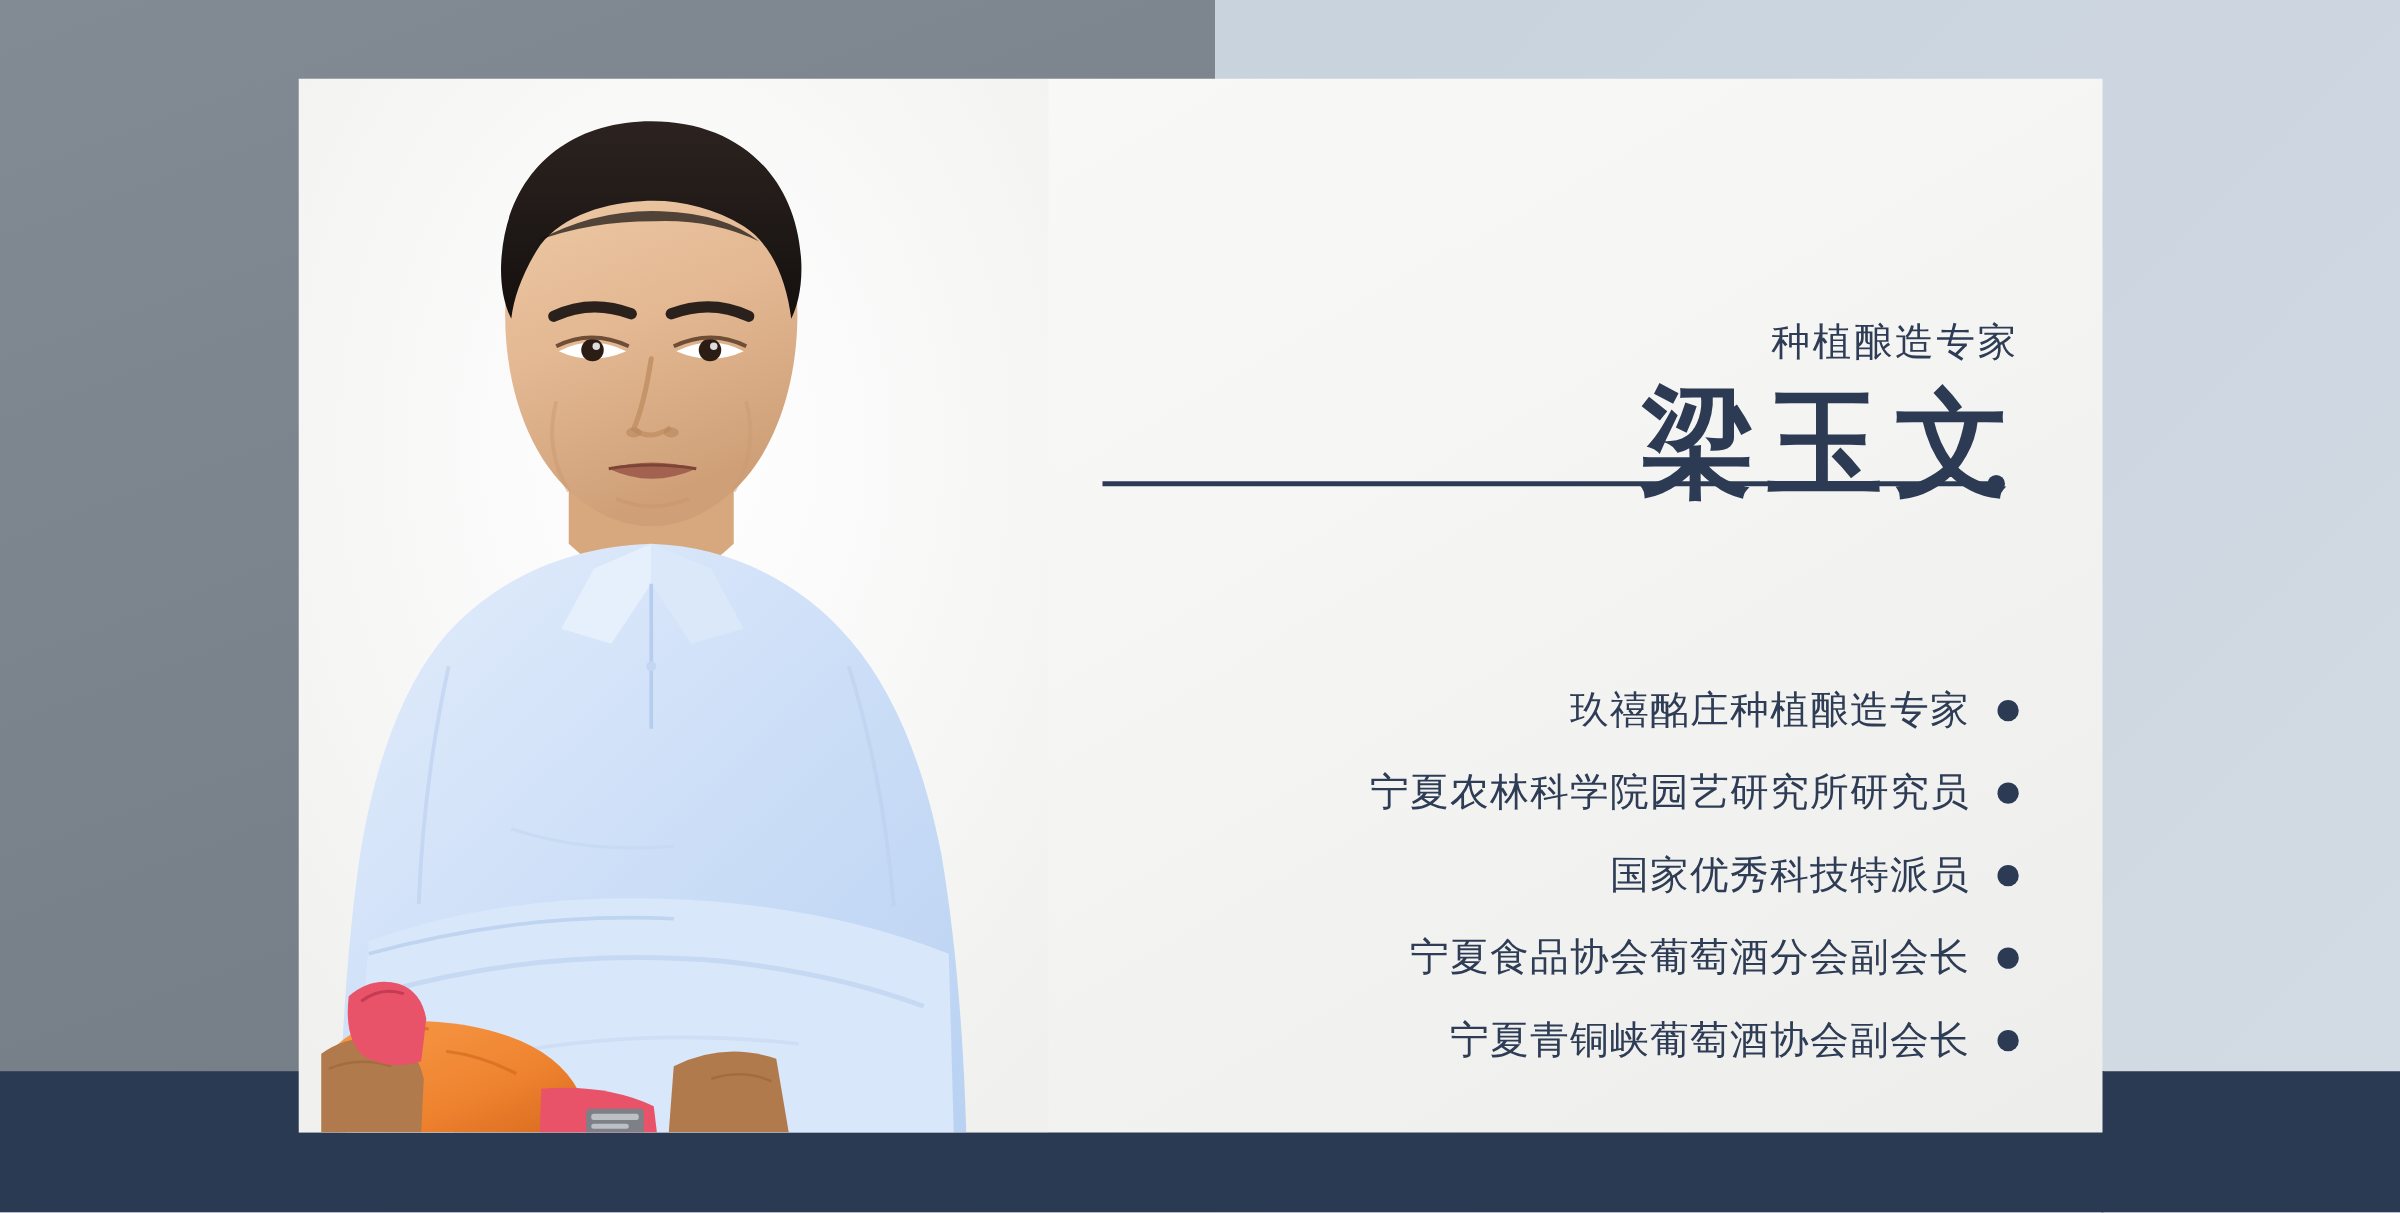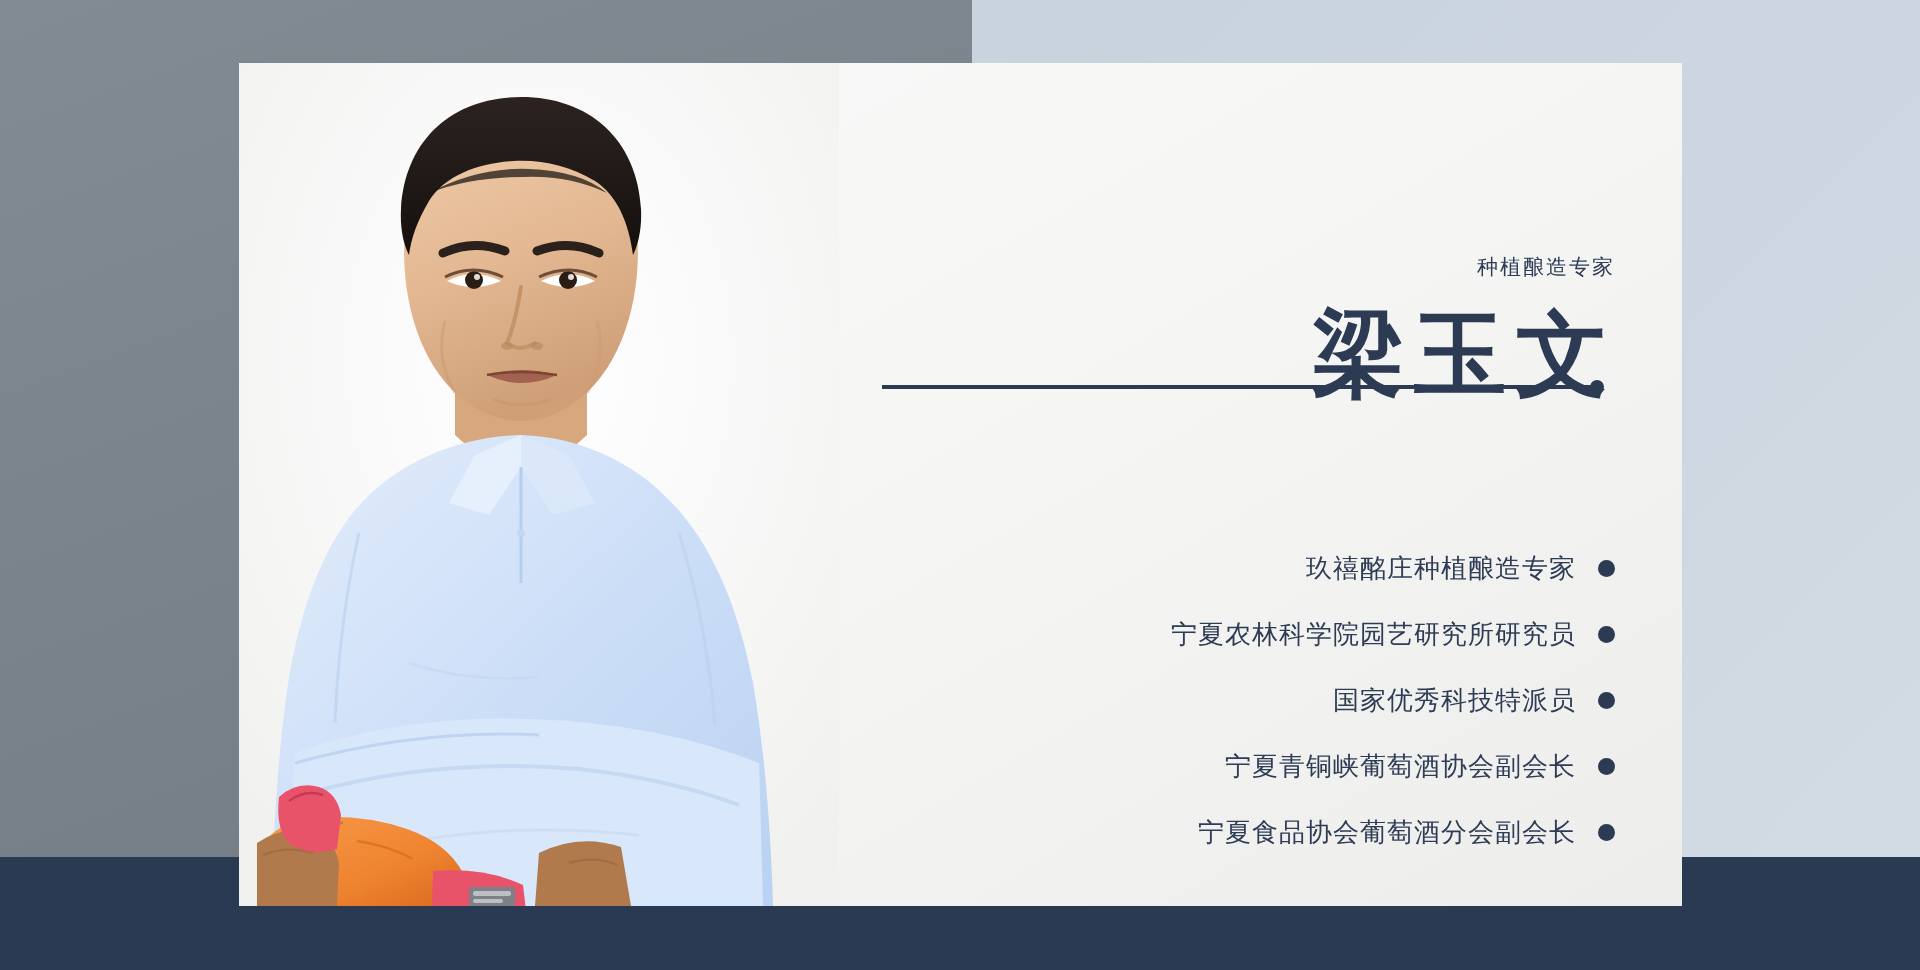--- a/index.html
+++ b/index.html
@@ -23,34 +23,34 @@
     overflow:hidden;}
 
   
   .portrait{position:absolute;left:0px;top:0px;width:600px;height:843px;overflow:hidden;}
   .portrait svg{display:block;width:600px;height:843px;}
 
   
   .txtcol{position:absolute;left:700px;top:0;width:743px;height:843px;}
 
   .subtitle{position:absolute;right:67px;top:190px;
-    font-size:21px;letter-spacing:2px;color:#2e3d55;white-space:nowrap;
+    font-size:31px;letter-spacing:2px;color:#2e3d55;white-space:nowrap;
     font-family:Liberation Serif, serif;}
 
   .bigname{position:absolute;right:64px;top:246px;
     font-size:92px;line-height:1.0;letter-spacing:10px;color:#2c3b53;
     white-space:nowrap;font-weight:700;
     font-family:"Liberation Serif","DejaVu Serif",serif;text-align:center;}
 
   .rule{position:absolute;left:-57px;top:322px;right:84px;height:4px;background:#2c3b53;}
   .rule-dot{position:absolute;right:78px;top:317px;width:14px;height:14px;border-radius:50%;background:#2c3b53;}
 
   .creds{position:absolute;right:67px;top:472px;width:640px;}
   .cred-row{display:flex;align-items:center;justify-content:flex-end;height:66px;}
-  .cred-text{font-size:26px;letter-spacing:1px;color:#2e3d55;white-space:nowrap;
+  .cred-text{font-size:31px;letter-spacing:1px;color:#2e3d55;white-space:nowrap;
     font-family:Liberation Sans, sans-serif;}
   .cred-dot{width:17px;height:17px;border-radius:50%;background:#2c3b53;margin-left:22px;flex:0 0 auto;}
 </style>
 </head>
 <body>
 
 <div id="stage">
 
   <div class="bg-base"></div>
   <div class="bg-gray-top"></div>
@@ -205,25 +205,25 @@
           <span class="cred-text">宁夏农林科学院园艺研究所研究员</span>
           <span class="cred-dot"></span>
         </div>
 
         <div class="cred-row">
           <span class="cred-text">国家优秀科技特派员</span>
           <span class="cred-dot"></span>
         </div>
 
         <div class="cred-row">
+          <span class="cred-text">宁夏食品协会葡萄酒分会副会长</span>
+          <span class="cred-dot"></span>
+        </div>
+
+        <div class="cred-row">
           <span class="cred-text">宁夏青铜峡葡萄酒协会副会长</span>
-          <span class="cred-dot"></span>
-        </div>
-
-        <div class="cred-row">
-          <span class="cred-text">宁夏食品协会葡萄酒分会副会长</span>
           <span class="cred-dot"></span>
         </div>
 
       </div>
     </div>
   </div>
 </div>
 
 </body></html>

